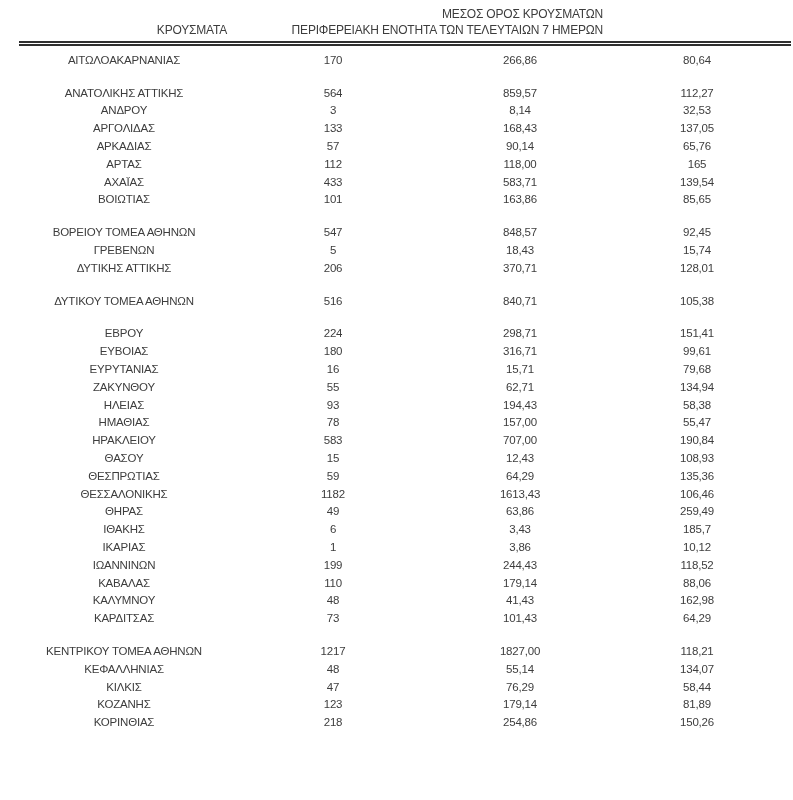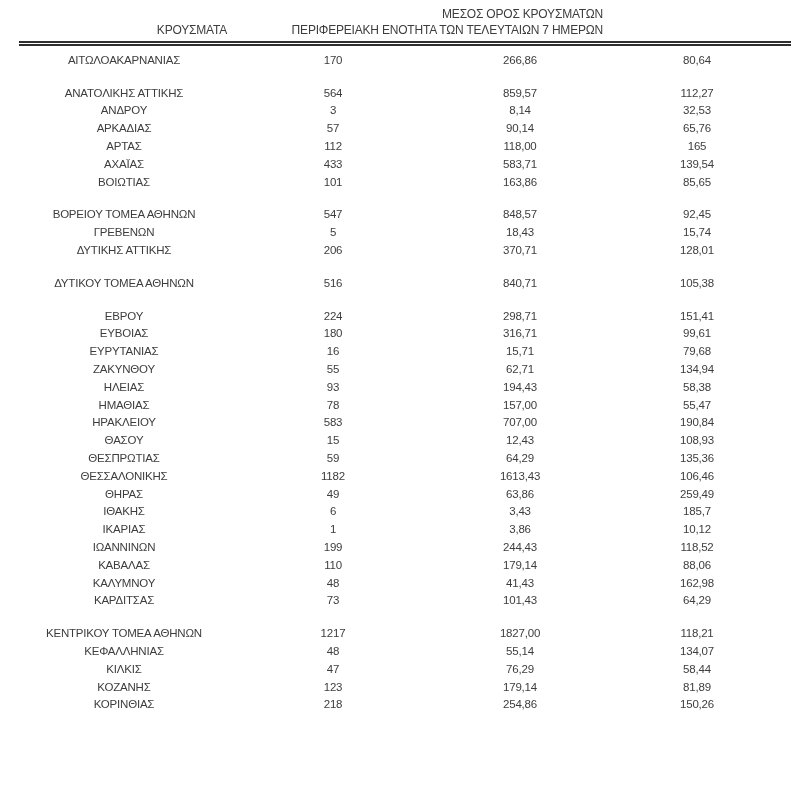--- a/index.html
+++ b/index.html
@@ -80,20 +80,26 @@
         <div class="td c3">859,57</div>
         <div class="td c4">112,27</div>
       </div>
       <div class="tr">
         <div class="td c1">ΑΝΔΡΟΥ</div>
         <div class="td c2">3</div>
         <div class="td c3">8,14</div>
         <div class="td c4">32,53</div>
       </div>
       <div class="tr">
+        <div class="td c1">ΑΡΓΟΛΙΔΑΣ</div>
+        <div class="td c2">133</div>
+        <div class="td c3">168,43</div>
+        <div class="td c4">137,05</div>
+      </div>
+      <div class="tr">
         <div class="td c1">ΑΡΚΑΔΙΑΣ</div>
         <div class="td c2">57</div>
         <div class="td c3">90,14</div>
         <div class="td c4">65,76</div>
       </div>
       <div class="tr">
         <div class="td c1">ΑΡΤΑΣ</div>
         <div class="td c2">112</div>
         <div class="td c3">118,00</div>
         <div class="td c4">165</div>

